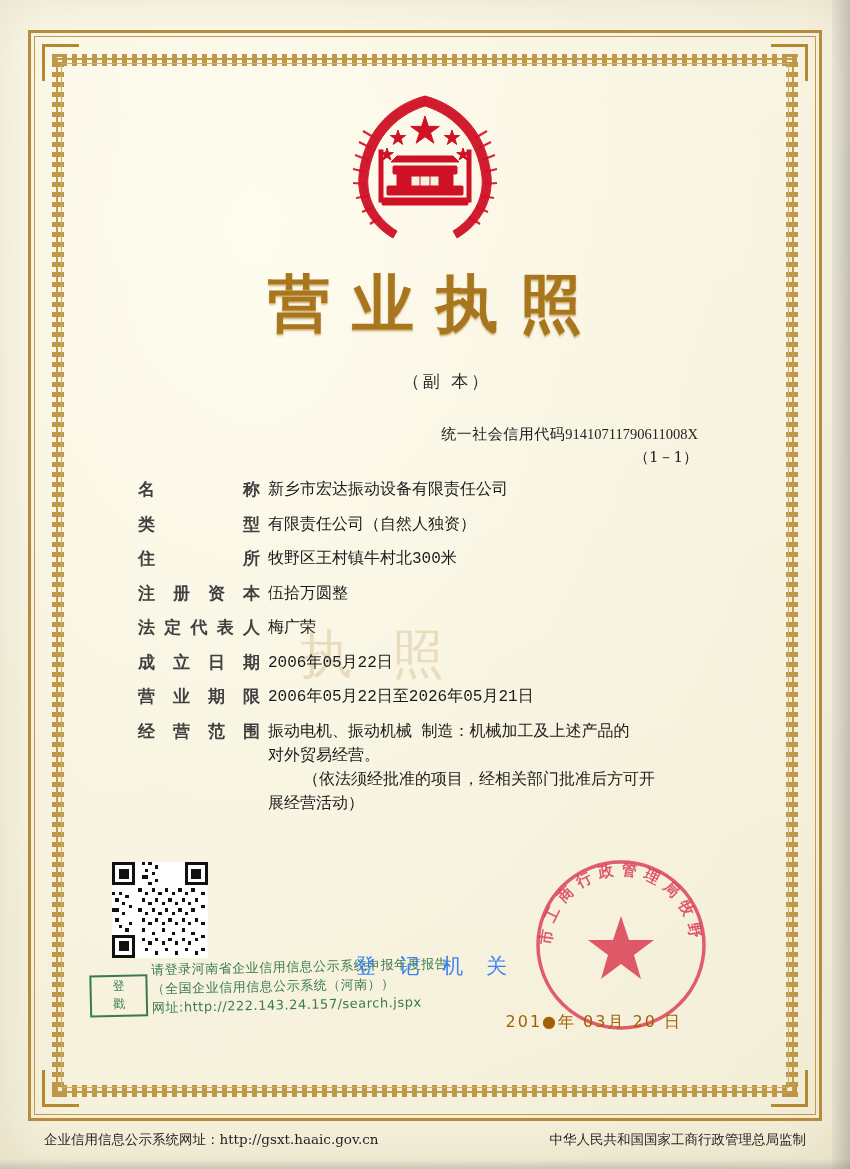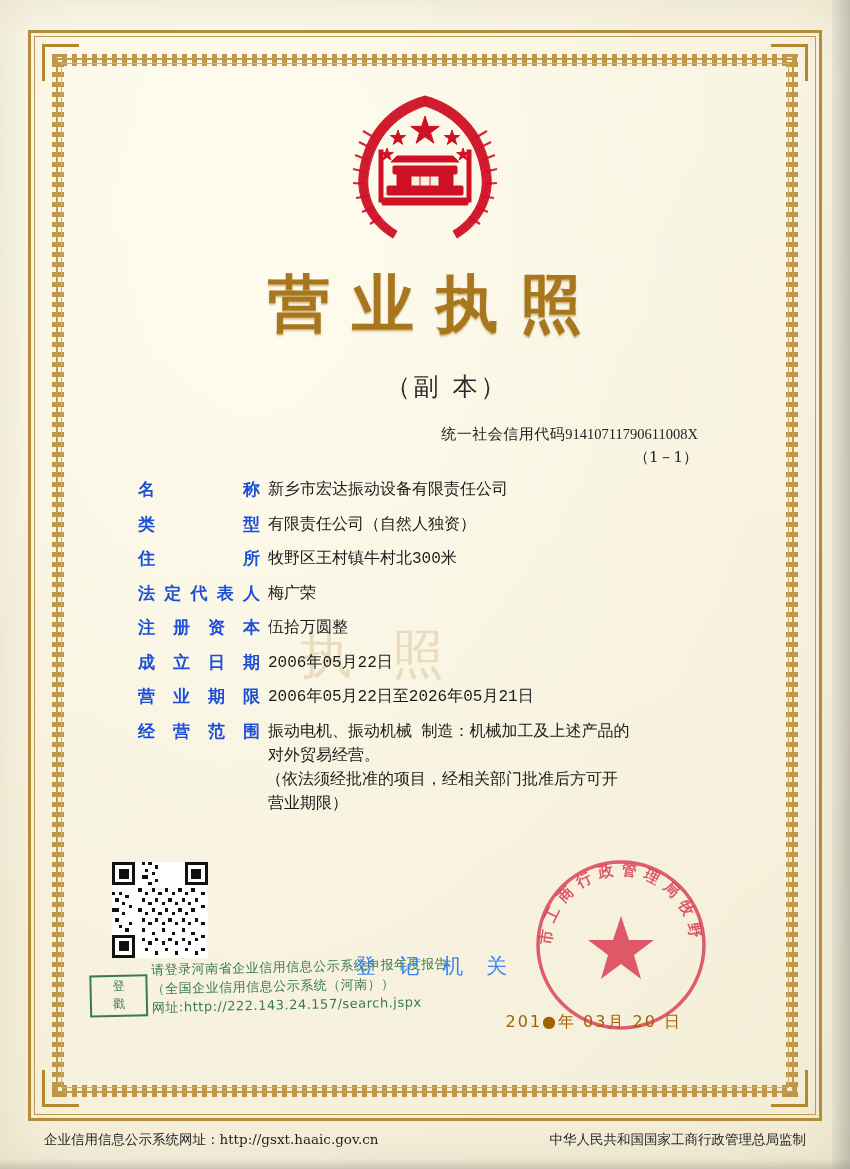--- a/index.html
+++ b/index.html
@@ -79,21 +79,21 @@
     font-size:62px;
     letter-spacing:22px;
     text-indent:22px;
     color:#a8761f;
     text-shadow:0 1px 0 #d9b468, 0 2px 2px rgba(120,85,20,.35);
   }
   .subtitle{
     position:absolute;left:0;right:0;top:370px;
     text-align:center;
     font-family:"DejaVu Serif","Liberation Serif",serif;
-    font-size:25px;
+    font-size:17px;
     color:#2b2b2b;
     letter-spacing:3px;
     margin-left:44px;
   }
   .credit-code{
     position:absolute;right:152px;top:425px;
     font-size:15px;color:#222;
     font-family:"DejaVu Serif","Liberation Serif",serif;
     letter-spacing:.5px;
     white-space:nowrap;
@@ -112,34 +112,34 @@
   .fields{
     position:absolute;left:138px;top:478px;right:95px;
   }
   .field{
     display:flex;align-items:flex-start;margin-bottom:10.5px;
   }
   .flabel{
     width:122px;flex:0 0 122px;
     font-family:"DejaVu Serif","Liberation Serif",serif;
     font-weight:bold;
-    font-size:17px;color:#1d4ed8;
+    font-size:17px;color:#404040;
     letter-spacing:0px;
     text-align:justify;
     text-align-last:justify;
     padding-right:8px;
   }
   .fvalue{
     font-family:Liberation Mono, monospace;
     font-size:16px;color:#1b1b1b;
     line-height:24px;
     flex:1;
   }
   .fvalue .line2{display:block;}
-  .fvalue .line3{display:block;text-indent:-2px;}
+  .fvalue .line3{display:block;text-indent:-2px;margin-left:37px;}
 
   
   .watermark{
     position:absolute;left:300px;top:620px;
     font-family:"DejaVu Serif","Liberation Serif",serif;
     font-size:52px;letter-spacing:40px;
     color:rgba(196,160,95,.30);
     pointer-events:none;
     white-space:nowrap;
   }
@@ -276,42 +276,42 @@
     </div>
     <div class="field">
       <div class="flabel">类型</div>
       <div class="fvalue">有限责任公司（自然人独资）</div>
     </div>
     <div class="field">
       <div class="flabel">住所</div>
       <div class="fvalue">牧野区王村镇牛村北300米</div>
     </div>
     <div class="field">
+      <div class="flabel">注册资本</div>
+      <div class="fvalue">伍拾万圆整</div>
+    </div>
+    <div class="field">
       <div class="flabel">法定代表人</div>
       <div class="fvalue">梅广荣</div>
-    </div>
-    <div class="field">
-      <div class="flabel">注册资本</div>
-      <div class="fvalue">伍拾万圆整</div>
     </div>
     <div class="field">
       <div class="flabel">成立日期</div>
       <div class="fvalue">2006年05月22日</div>
     </div>
     <div class="field">
       <div class="flabel">营业期限</div>
       <div class="fvalue">2006年05月22日至2026年05月21日</div>
     </div>
     <div class="field">
       <div class="flabel">经营范围</div>
       <div class="fvalue">
         <span>振动电机、振动机械 制造：机械加工及上述产品的</span>
         <span class="line2">对外贸易经营。</span>
         <span class="line3">（依法须经批准的项目，经相关部门批准后方可开</span>
-        <span class="line2">营业期限）</span>
+        <span class="line2">展经营活动）</span>
       </div>
     </div>
   </div>
 
   <div class="qr">
     <svg width="96" height="96" viewBox="0 0 29 29" xmlns="http://www.w3.org/2000/svg" shape-rendering="crispEdges">
       <rect width="29" height="29" fill="#ffffff"></rect>
       <g fill="#111">
         <path d="M0 0h7v7h-7z"></path>
           <path d="M1 1h5v5h-5z" fill="#fff"></path>

